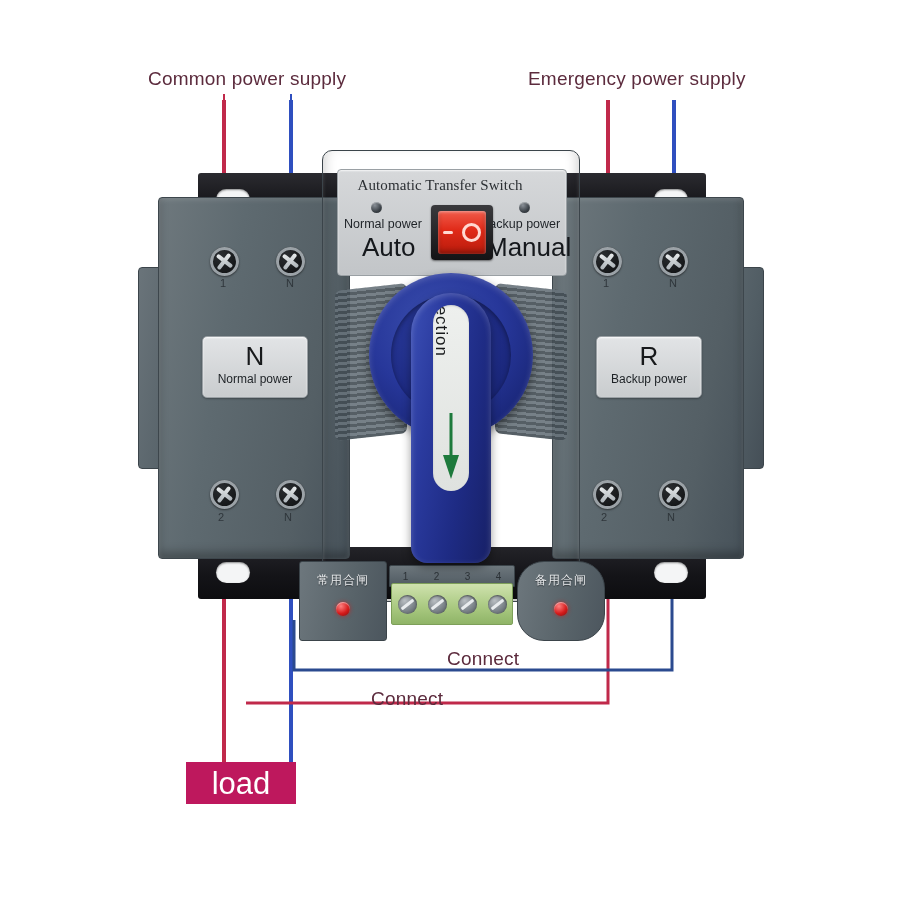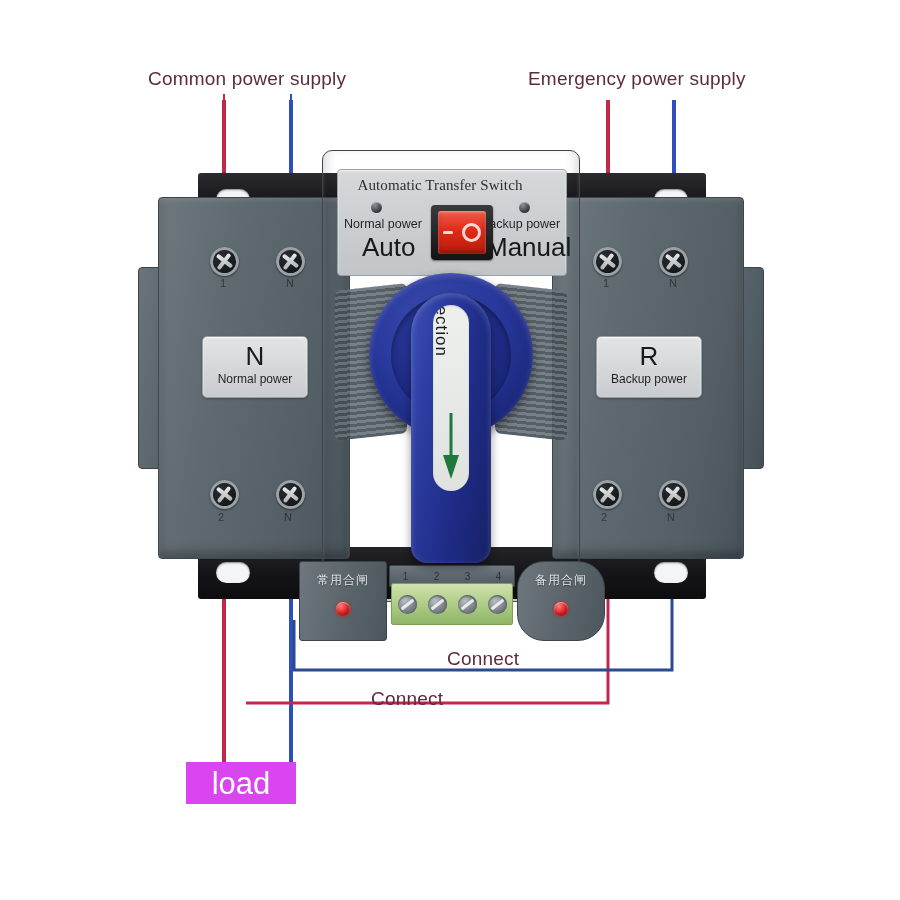--- a/index.html
+++ b/index.html
@@ -23,21 +23,21 @@
     letter-spacing:.2px;
     white-space:nowrap;
   }
   #lbl-common{left:148px;top:68px;}
   #lbl-emerg{left:528px;top:68px;}
   #lbl-conn-1{left:447px;top:648px;font-size:19px;}
   #lbl-conn-2{left:371px;top:688px;font-size:19px;}
 
   #load-box{
     position:absolute;left:186px;top:762px;width:110px;height:42px;
-    background:#d946ef;display:flex;align-items:center;justify-content:center;
+    background:#be185d;display:flex;align-items:center;justify-content:center;
   }
   #load-box span{color:#ffffff;font-size:31px;line-height:1;}
 
   
   #device{position:absolute;left:150px;top:155px;width:600px;height:470px;}
 
   
   .rail{
     position:absolute;background:#16161a;
     border-radius:3px;

